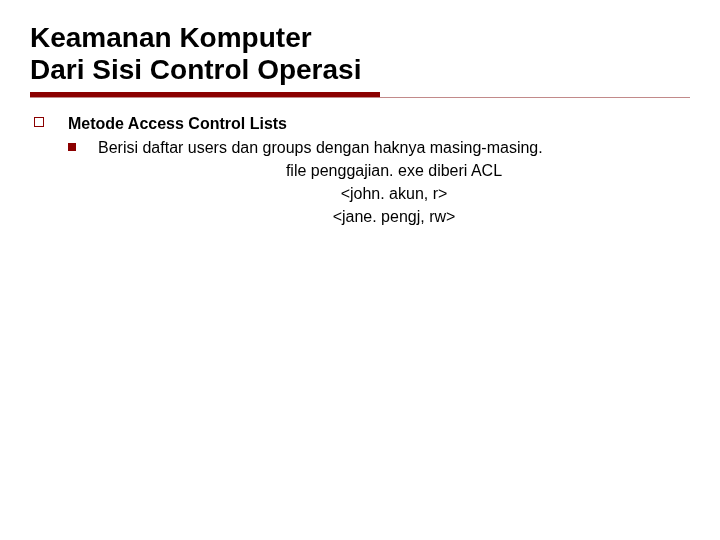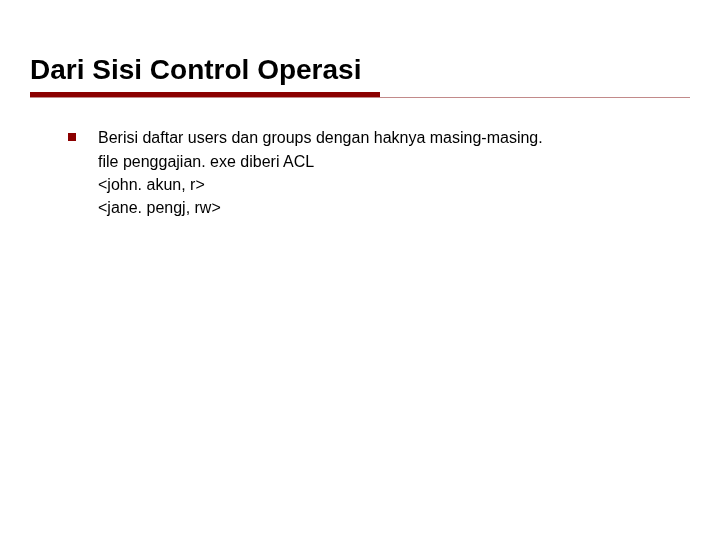--- a/index.html
+++ b/index.html
@@ -57,46 +57,50 @@
   }
   .bullet-l2 {
     width: 8px;
     height: 8px;
     background: #8b0000;
     margin: 7px 22px 0 0;
     flex: 0 0 auto;
   }
   .l1-indent {
     padding-left: 34px; 
-    margin-top: 28px;
   }
   .l2-indent {
     padding-left: 30px; 
+    text-align: center;
   }
   .bold {
     font-weight: bold;
   }
 </style>
 </head>
 <body>
 
 <div class="slide">
 
   <h1 class="title">
-    <br>
+    <span>Keamanan Komputer</span><br>
     <span>Dari Sisi Control Operasi</span>
   </h1>
 
   <div class="rule-wrap">
     <div class="rule-dark"></div>
     <div class="rule-light"></div>
   </div>
 
   <div class="body">
 
+    <div class="row">
+      <span class="bullet-l1"></span>
+      <span class="bold">Metode Access Control Lists</span>
+    </div>
 
     <div class="l1-indent">
 
       <div class="row">
         <span class="bullet-l2"></span>
         <span>Berisi daftar users dan groups dengan haknya masing-masing.</span>
       </div>
 
 
       <div class="l2-indent">

